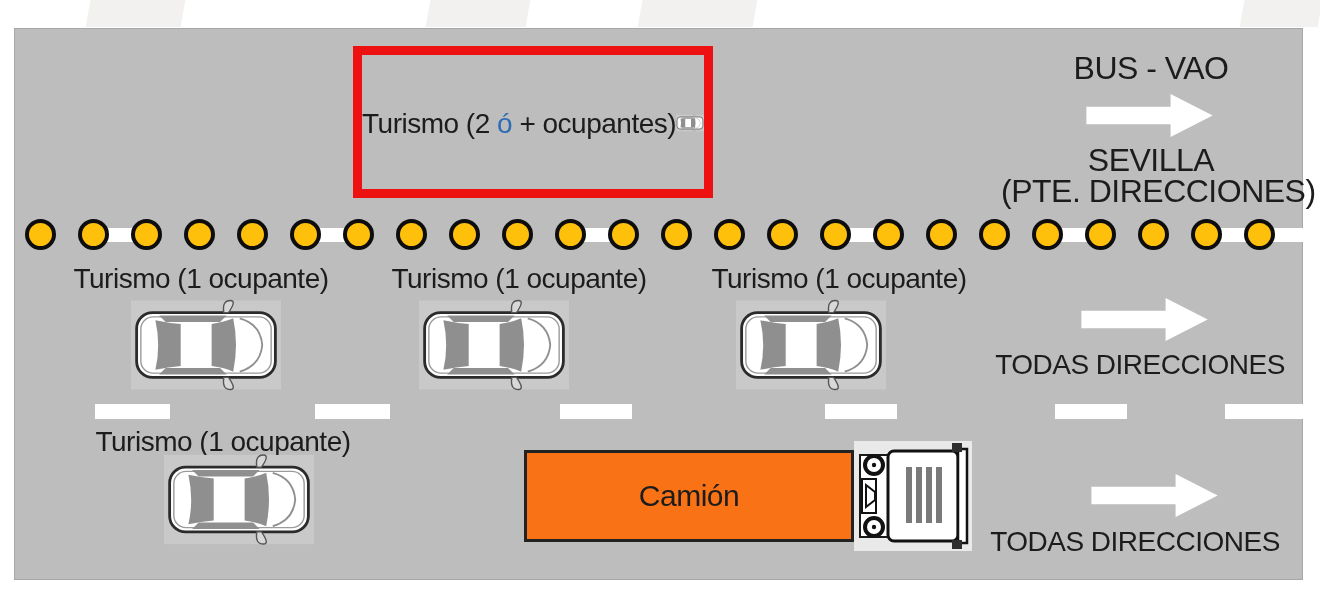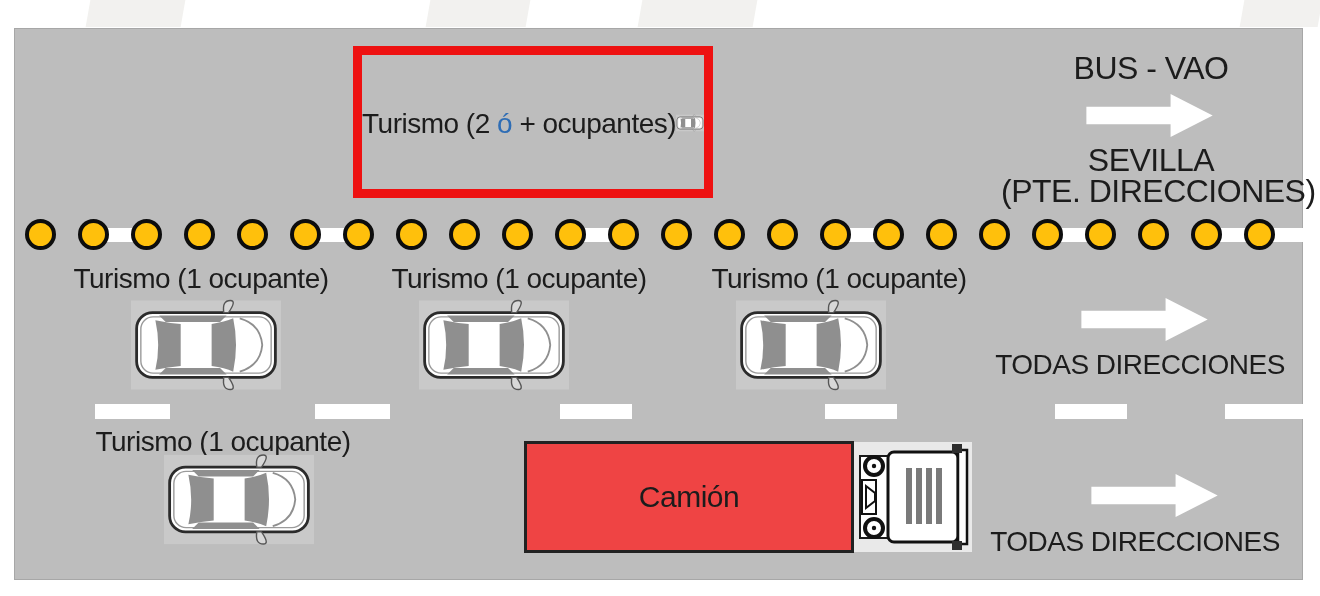--- a/index.html
+++ b/index.html
@@ -38,21 +38,21 @@
   
   .dash{position:absolute;background:#ffffff;}
   .dot{
     position:absolute;top:190px;width:31px;height:31px;box-sizing:border-box;
     border-radius:50%;background:#ffc00c;border:4px solid #0d0d0d;z-index:2;
   }
   .lane-label{font-size:28px;text-align:center;white-space:nowrap;letter-spacing:-0.5px;}
   
   .truck{left:509px;top:412px;display:flex;align-items:center;}
   .trailer{
-    width:330px;height:112px;background:#ef4444;border:3px solid #222222;
+    width:330px;height:92px;background:#f97316;border:3px solid #222222;
     box-sizing:border-box;display:flex;align-items:center;justify-content:center;
     font-size:30px;letter-spacing:-0.5px;
   }
   .cab-icon{width:118px;height:110px;display:block;}
 </style>
 </head>
 <body>
 
 <svg width="0" height="0" style="position:absolute" aria-hidden="true">
   <defs>

